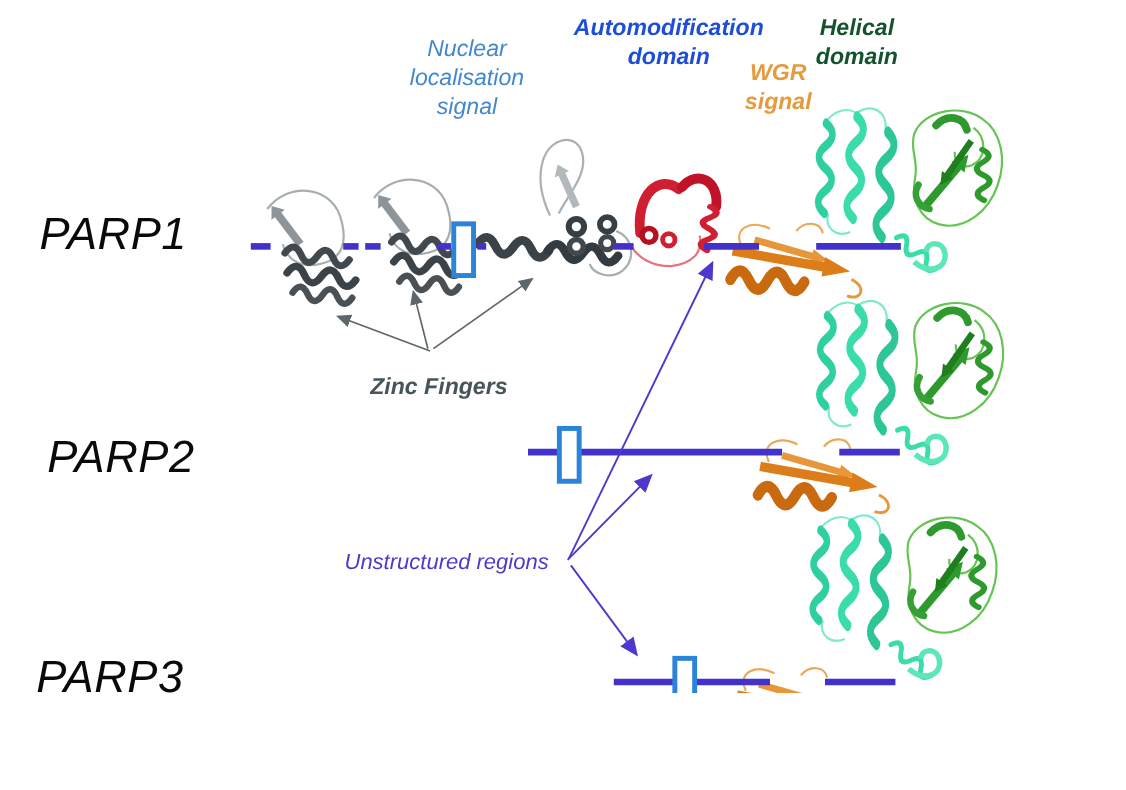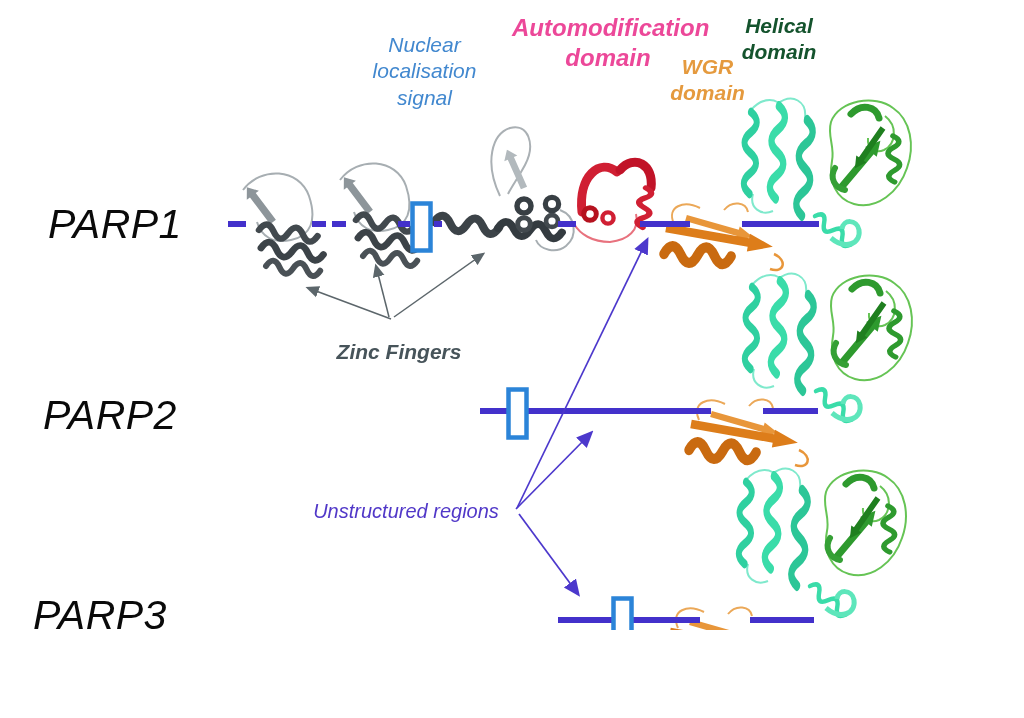--- a/index.html
+++ b/index.html
@@ -3,28 +3,28 @@
 <meta charset="utf-8">
 <style>
   html,body{margin:0;padding:0;background:#ffffff;}
   .canvas{
     position:relative;width:1024px;height:630px;background:#ffffff;overflow:hidden;
     font-family:"Liberation Sans",sans-serif;
     font-style:italic;
   }
   .lbl{position:absolute;text-align:center;line-height:1.25;}
   .lbl-nls{left:352px;top:32px;width:145px;font-size:21px;color:#4288cf;font-weight:400;}
-  .lbl-auto{left:512px;top:13px;width:192px;font-size:24px;color:#ec4899;font-weight:700;}
+  .lbl-auto{left:512px;top:13px;width:192px;font-size:21px;color:#1d4ed8;font-weight:700;}
   .lbl-wgr{left:655px;top:54px;width:105px;font-size:21px;color:#e59a3e;font-weight:700;}
   .lbl-helical{left:726px;top:13px;width:106px;font-size:21px;color:#14532d;font-weight:700;}
   .lbl-cat{left:806px;top:49px;width:112px;font-size:21px;color:#4fa64f;font-weight:700;}
   .lbl-zinc{left:318px;top:327px;width:162px;font-size:21px;color:#47545a;font-weight:700;white-space:nowrap;margin-top:12px;}
   .lbl-unstr{left:301px;top:499px;width:210px;font-size:20px;color:#5138c8;font-weight:400;white-space:nowrap;}
   .row-label{position:absolute;font-size:41px;color:#0a0a0a;font-weight:400;white-space:nowrap;letter-spacing:0.5px;}
-  .row-parp1{left:36px;top:201px;margin-left:12px;}
+  .row-parp1{left:36px;top:189px;}
   .row-parp2{left:43px;top:392px;}
   .row-parp3{left:33px;top:592px;}
   svg.layer{position:absolute;left:0;top:0;}
 </style>
 </head>
 <body>
 
 <div class="canvas">
 
   <svg class="layer" width="1024" height="718" viewBox="0 0 1024 718">
@@ -144,21 +144,21 @@
 
     <g stroke="#4c38cc" stroke-width="1.7" fill="none">
       <line x1="517" y1="508" x2="647" y2="240" marker-end="url(#ah-purple)"></line>
       <line x1="516" y1="509" x2="591" y2="433" marker-end="url(#ah-purple)"></line>
       <line x1="519" y1="514" x2="578" y2="594" marker-end="url(#ah-purple)"></line>
     </g>
   </svg>
 
   <div class="lbl lbl-nls">Nuclear localisation signal</div>
   <div class="lbl lbl-auto">Automodification domain</div>
-  <div class="lbl lbl-wgr">WGR domain</div>
+  <div class="lbl lbl-wgr">WGR signal</div>
   <div class="lbl lbl-helical">Helical domain</div>
   <div class="lbl lbl-zinc">Zinc Fingers</div>
   <div class="lbl lbl-unstr">Unstructured regions</div>
 
   <div class="row-label row-parp1">PARP1</div>
   <div class="row-label row-parp2">PARP2</div>
   <div class="row-label row-parp3">PARP3</div>
 
 </div>
 

